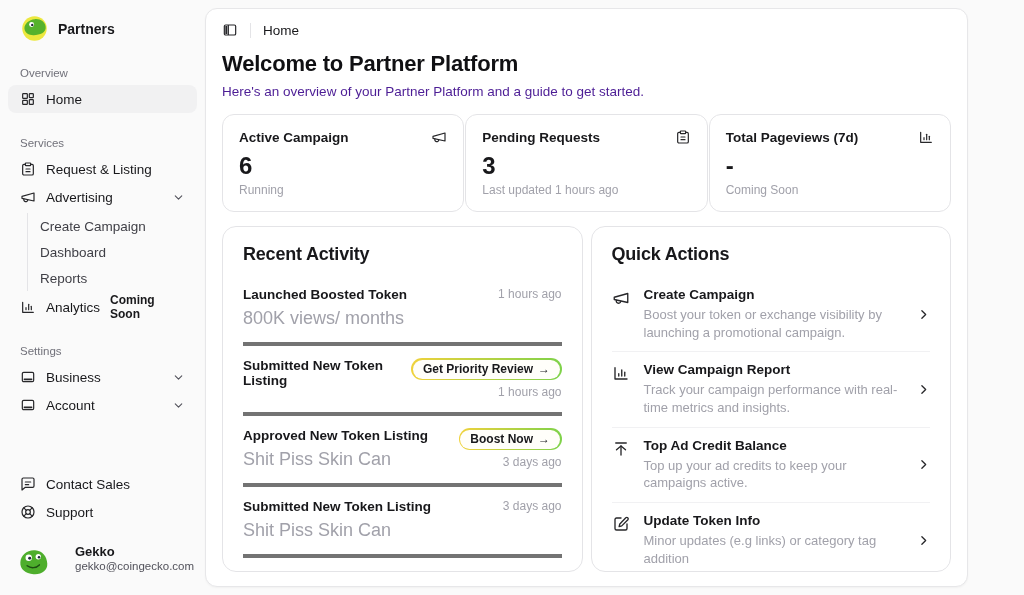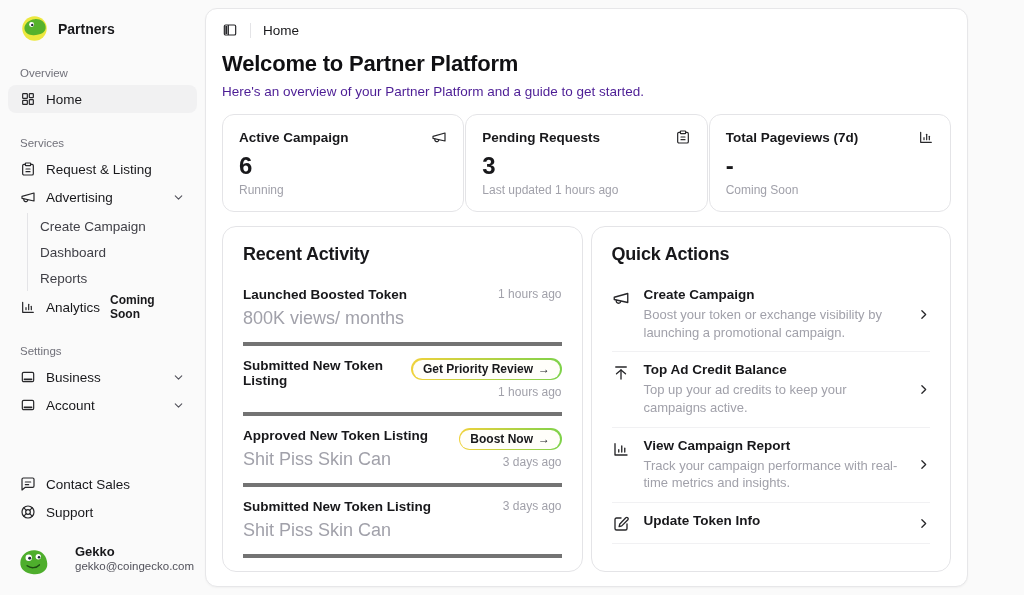--- a/index.html
+++ b/index.html
@@ -409,59 +409,60 @@
             <span class="qa-chev">
                 <svg viewBox="0 0 24 24">
                   <use href="#i-chevright"></use>
                 </svg>
               </span>
           </div>
 
           <div class="qa-item">
             <span class="qa-icon">
                 <svg viewBox="0 0 24 24">
+                  <use href="#i-chart"></use>
+                </svg>
+              </span>
+            <div>
+              <div class="qa-title">View Campaign Report</div>
+              <div class="qa-desc">Track your campaign performance with real-time metrics and insights.</div>
+            </div>
+            <span class="qa-chev">
+                <svg viewBox="0 0 24 24">
+                  <use href="#i-chevright"></use>
+                </svg>
+              </span>
+          </div>
+
+          <div class="qa-item">
+            <span class="qa-icon">
+                <svg viewBox="0 0 24 24">
                   <use href="#i-arrow-up-line"></use>
                 </svg>
               </span>
             <div>
               <div class="qa-title">Top Ad Credit Balance</div>
               <div class="qa-desc">Top up your ad credits to keep your campaigns active.</div>
             </div>
             <span class="qa-chev">
                 <svg viewBox="0 0 24 24">
                   <use href="#i-chevright"></use>
                 </svg>
               </span>
           </div>
 
           <div class="qa-item">
             <span class="qa-icon">
                 <svg viewBox="0 0 24 24">
-                  <use href="#i-chart"></use>
-                </svg>
-              </span>
-            <div>
-              <div class="qa-title">View Campaign Report</div>
-              <div class="qa-desc">Track your campaign performance with real-time metrics and insights.</div>
-            </div>
-            <span class="qa-chev">
-                <svg viewBox="0 0 24 24">
-                  <use href="#i-chevright"></use>
-                </svg>
-              </span>
-          </div>
-
-          <div class="qa-item">
-            <span class="qa-icon">
-                <svg viewBox="0 0 24 24">
                   <use href="#i-edit"></use>
                 </svg>
               </span>
             <div>
               <div class="qa-title">Update Token Info</div>
+              <div class="qa-desc">Minor updates (e.g links) or category tag addition</div>
             </div>
             <span class="qa-chev">
                 <svg viewBox="0 0 24 24">
                   <use href="#i-chevright"></use>
                 </svg>
               </span>
           </div>
 
         </div>
       </section>

